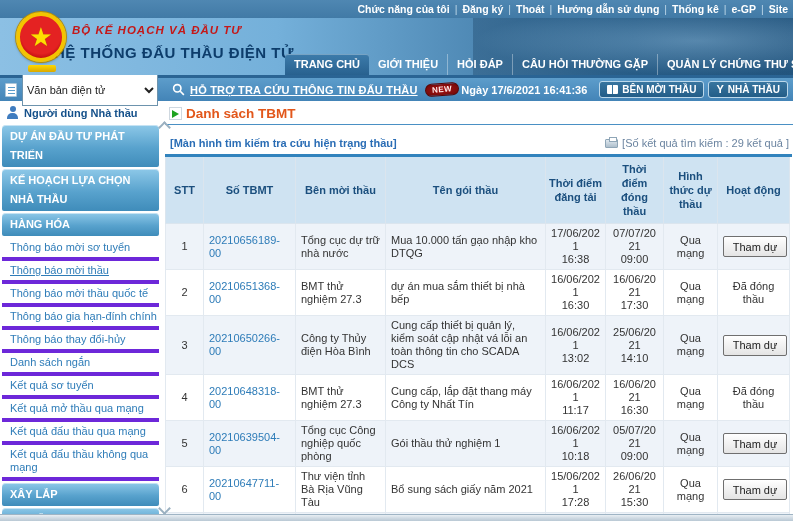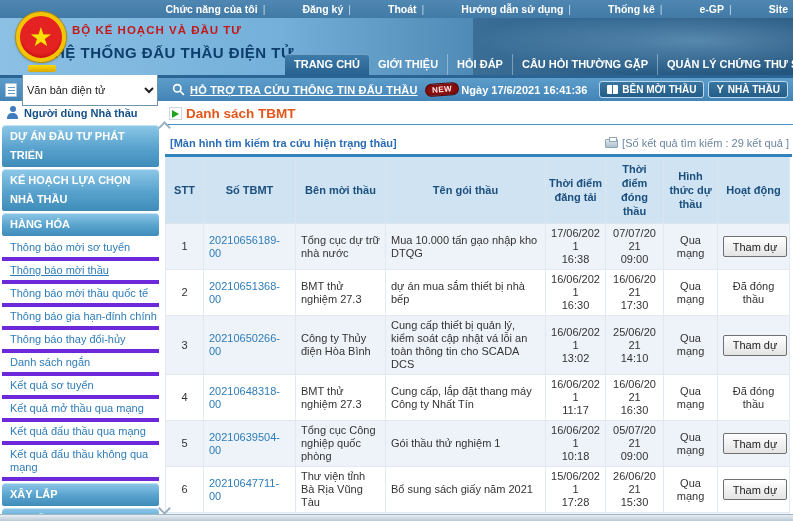--- a/index.html
+++ b/index.html
@@ -6,37 +6,37 @@
   html,body { width:793px; height:521px; }
   body {
     font-family:"Liberation Sans", sans-serif;
     position:relative; overflow:hidden; background:#fff;
     width:793px; height:521px;
   }
   
   .topbar{ height:18px; background:linear-gradient(#4f87b2,#417aa6); color:#fff;
     display:flex; justify-content:flex-end; align-items:center; font-size:10.5px;
     font-weight:bold; padding-right:3px; white-space:nowrap;}
-  .topbar .lnk{ cursor:pointer; padding:0 2px;margin-left:32px;}
+  .topbar .lnk{ cursor:pointer; padding:0 2px;}
   .topbar .sep{ color:#bcd6e8; margin:0 3px; font-weight:normal;}
   
   .header-band{ height:57px; position:relative;
     background:linear-gradient(90deg,#8cc0e4 0%,#74b0da 35%,#4c86b2 62%,#35719f 80%,#2e6794 100%);}
   .header-band:after{ content:''; position:absolute; right:0; top:0; width:320px; height:100%;
     background:radial-gradient(ellipse at 70% 40%, rgba(255,255,255,.18), rgba(0,30,60,.25) 70%);}
   .emblem{ position:absolute; left:16px; top:-6px; width:52px; height:60px; z-index:6;}
   .emblem .ring{ width:50px; height:50px; border-radius:50%;
     background:radial-gradient(circle at 50% 42%, #e42222 0 62%, #c61212 75%);
     border:4px solid #f4c400; box-shadow:0 0 0 1px #b98f00, 0 1px 3px rgba(0,0,0,.4); position:relative;}
   .emblem .star{ position:absolute; left:0; top:3px; width:50px; text-align:center;
     color:#ffde00; font-size:26px; line-height:44px; text-shadow:0 0 1px #a97e00;}
   .emblem .base{ position:absolute; bottom:0; left:50%; transform:translateX(-50%);
     width:28px; height:7px; background:linear-gradient(#ffd800,#d9a800); border-radius:2px;}
   .ministry{ position:absolute; left:72px; top:6px; color:#c41818; font-weight:bold;
-    font-size:11.5px; letter-spacing:1px; z-index:5;}
+    font-size:11.5px; letter-spacing:1px; z-index:5;font-style:italic;}
   .system{ position:absolute; left:54px; top:26px; color:#0d3d6b; font-weight:bold;
     font-size:15px; letter-spacing:.5px; z-index:5;}
   .nav-tabs{ position:absolute; left:285px; bottom:0; display:flex; align-items:flex-end;
     height:22px; z-index:5;}
   .tab{ color:#fff; font-weight:bold; font-size:11px; padding:4px 9px 5px;
     border-right:1px solid rgba(255,255,255,.35); cursor:pointer; white-space:nowrap;}
   .tab.active{ background:linear-gradient(#3d7cab,#28618f); border-radius:3px 3px 0 0;
     border-right:none; box-shadow:inset 0 1px 0 rgba(255,255,255,.3);}
   .under-strip{ height:3px; background:#2a6494;}
   

